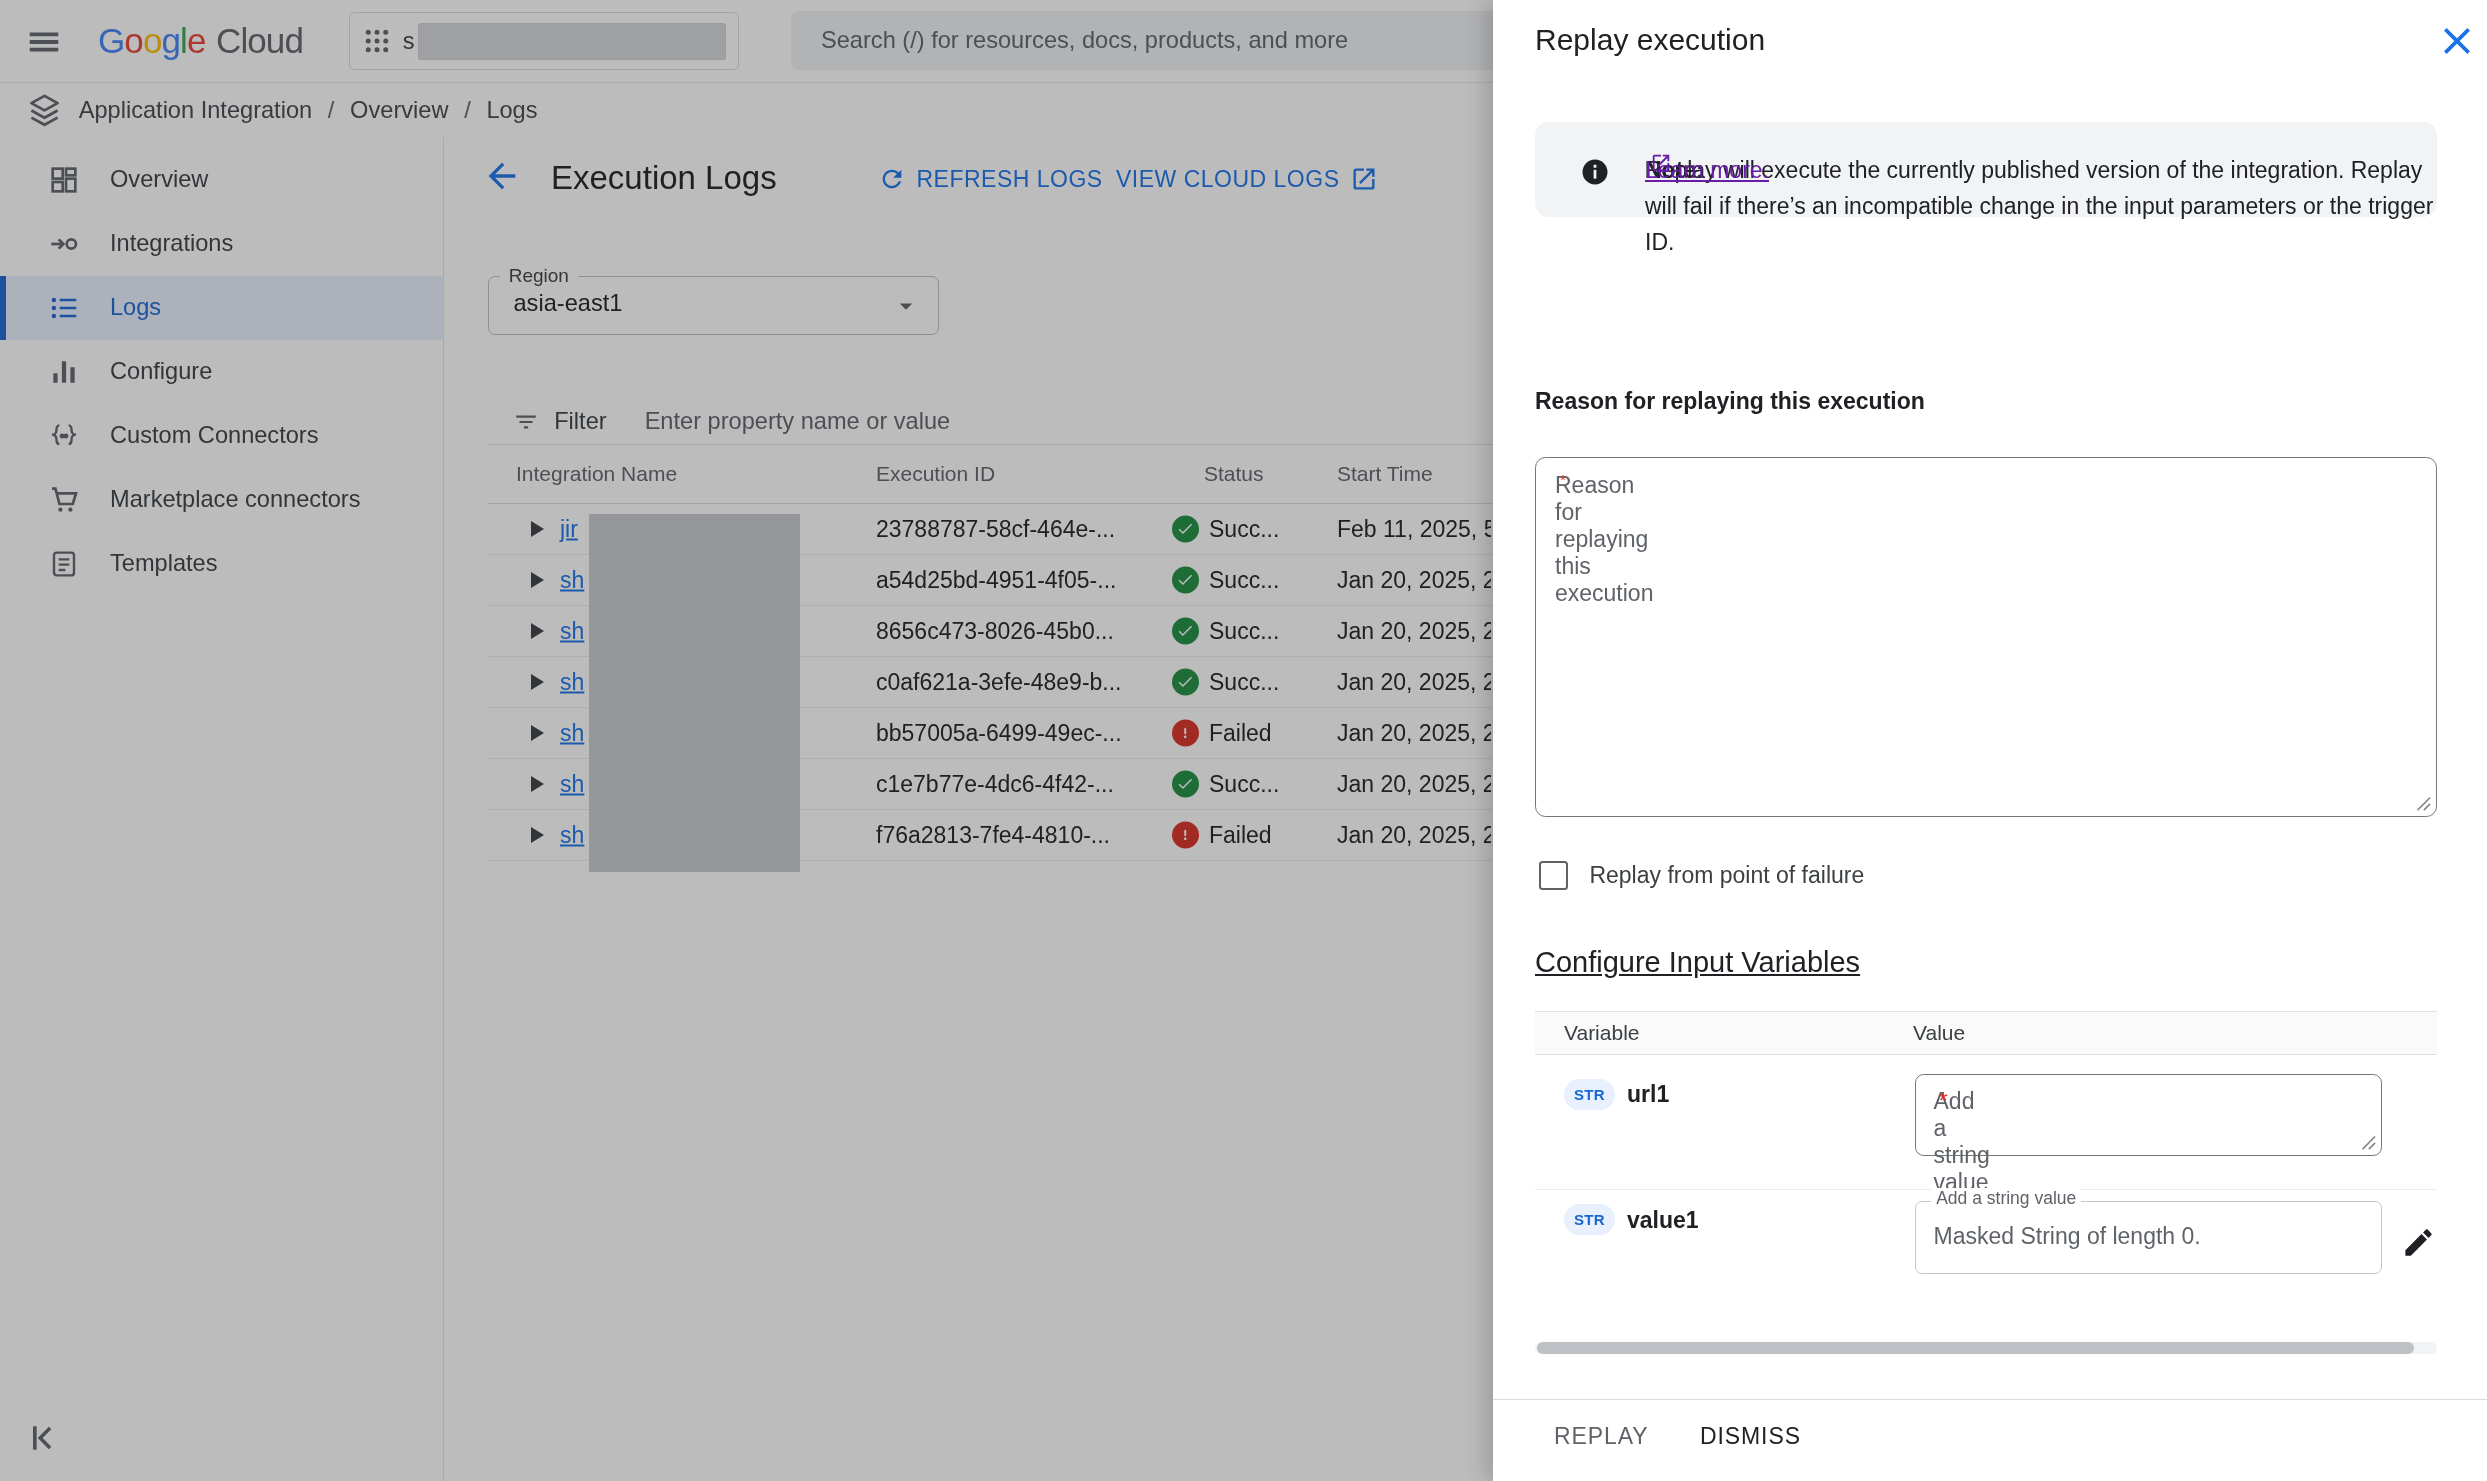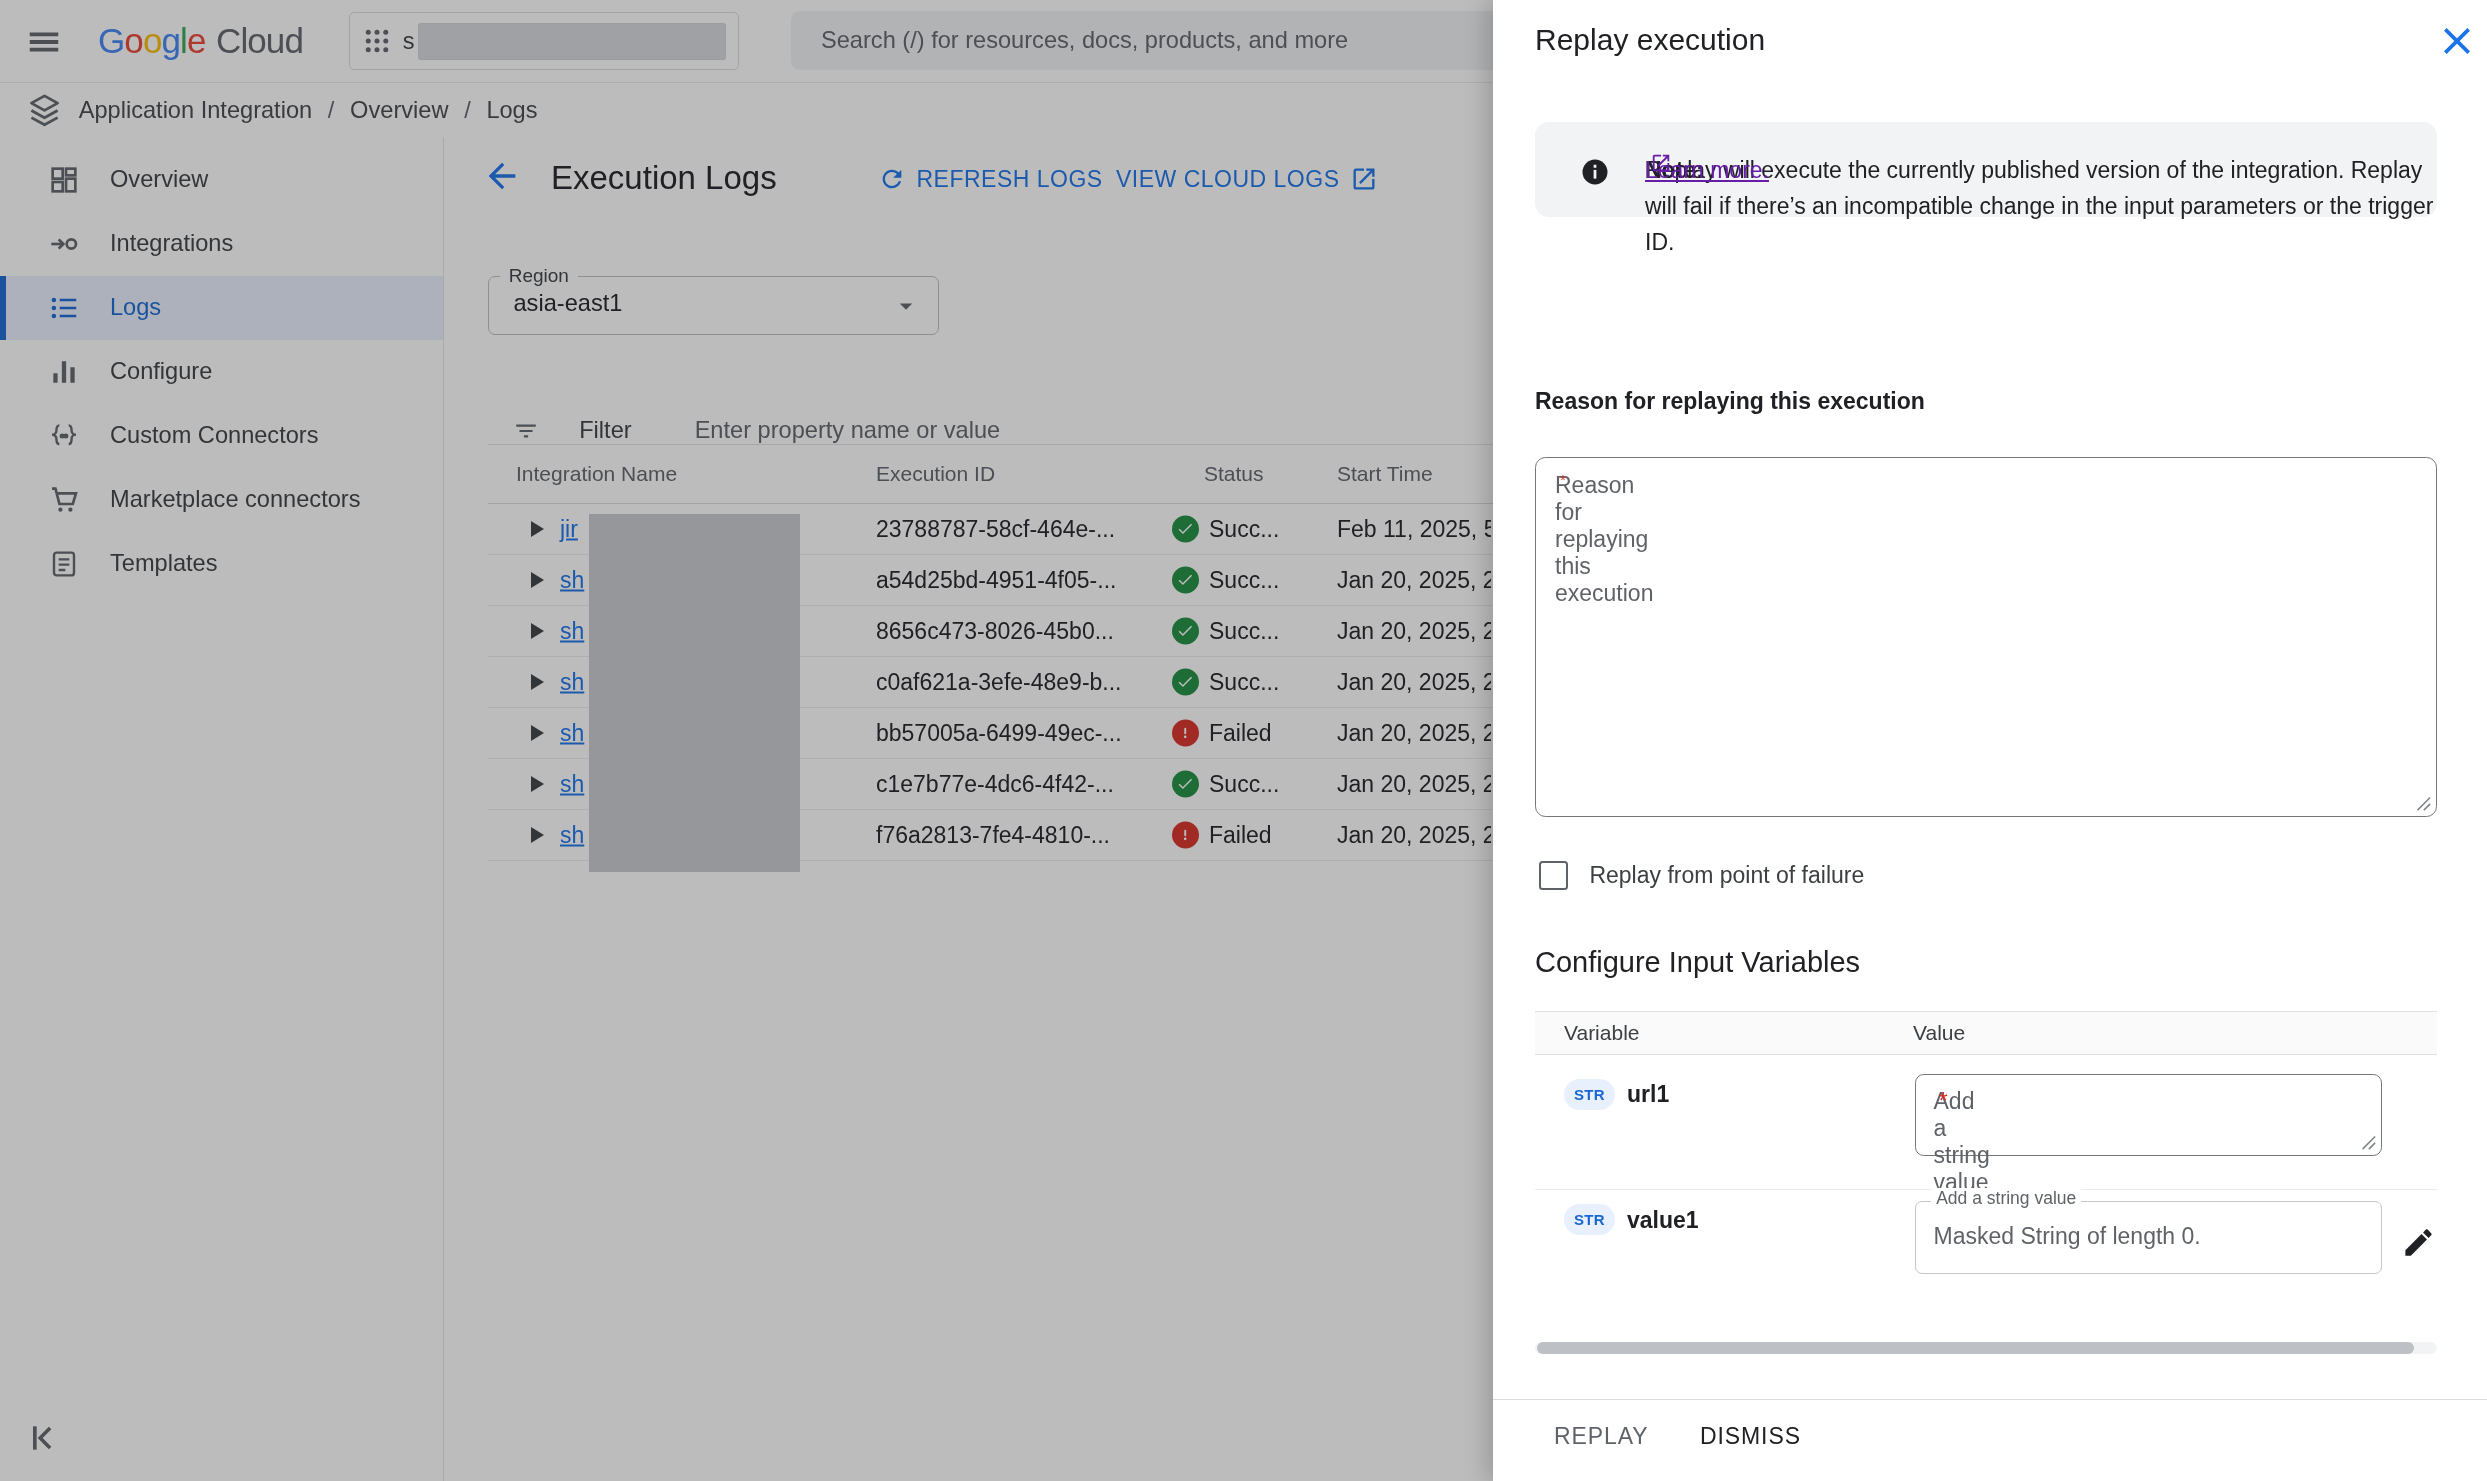--- a/index.html
+++ b/index.html
@@ -56,21 +56,21 @@
   .viewlogs-btn { left:672px; }
 
   .region-field { position:absolute; left:44px; top:139px; width:451px; height:59px; background:#fff;
                   border:0.9px solid #bdc1c6; border-radius:7px; cursor:pointer; }
   .region-label { position:absolute; left:56px; top:128px; font-size:19px; color:#3c4043; background:#fff;
                   padding:0 8.7px; z-index:2; }
   .region-value { position:absolute; left:68px; top:154px; font-size:23.6px; color:#202124; }
   .region-caret { position:absolute; left:409px; top:155px; width:30px; height:30px; color:#5f6368; }
 
   .table-wrap { position:absolute; left:44px; top:262px; width:1005px; }
-  .filter-row { height:46px; border-bottom:0.9px solid #e0e2e4; display:flex; align-items:flex-end; padding-left:24.5px;gap:25px; }
+  .filter-row { height:46px; border-bottom:0.9px solid #e0e2e4; display:flex; align-items:center; padding-left:24.5px; }
   .filter-row svg { width:26px; height:26px; color:#5f6368; }
   .filter-label { font-size:23.6px; font-weight:500; color:#3c4043; margin-left:15.7px; }
   .filter-ph { font-size:23.6px; color:#5f6368; margin-left:38px; }
   .thead { position:relative; height:59px; border-bottom:0.9px solid #dadce0; font-size:21px; font-weight:500; color:#5f6368;text-align:center; }
   .thead span { position:absolute; top:50%; transform:translateY(-50%); }
   .col-name{left:28px}.col-exec{left:388px}.col-status{left:716px}.col-time{left:849px}
   .rows { position:relative; }
   .row { position:relative; height:51px; border-bottom:0.9px solid #ececee; font-size:23px; color:#202124; }
   .row > * { position:absolute; top:50%; transform:translateY(-50%); }
   .tri { left:43px; width:0; height:0; border-left:13px solid #3c4043; border-top:8.7px solid transparent;
@@ -109,21 +109,21 @@
   .ph { font-size:23px; color:#5f6368; }
   .reason-ph { left:19px; top:14px; position:absolute; }
   .req { color:#d93025; margin-left:5.2px; }
   .rh { right:4.4px; bottom:4.4px; width:15.7px; height:15.7px; position:absolute; }
 
   .cb-row { left:42px; top:861px; display:flex; align-items:center; position:absolute; }
   .cb-row > * { position:static; }
   .checkbox { width:29px; height:29px; border:2.6px solid #5f6368; border-radius:3.5px; margin-left:4.4px; cursor:pointer; flex:none; }
   .cb-label { font-size:23px; color:#3c4043; margin-left:21px; }
 
-  .vars-heading { left:42px; top:946px; font-size:29px; color:#202124; font-weight:400; }
+  .vars-heading { left:42px; top:946px; font-size:29px; color:#202124; font-weight:400;text-decoration:underline; }
 
   .vars-table { left:42px; top:1011px; width:902px; position:absolute; }
   .vars-table > * { position:static; }
   .vt-head { position:relative; height:44px; background:#fafafb; border-top:0.9px solid #e0e0e0; border-bottom:0.9px solid #e0e0e0;
              font-size:21px; color:#3c4043; font-weight:500; }
   .vt-head span { position:absolute; top:50%; transform:translateY(-50%); }
   .vc1 { left:29px; } .vc2 { left:378px; }
   .vt-row { position:relative; border-bottom:0.9px solid #ebebeb; }
   .vt-row.r1 { height:135px; }
   .vt-row.r2 { height:150px; border-bottom:none; }

